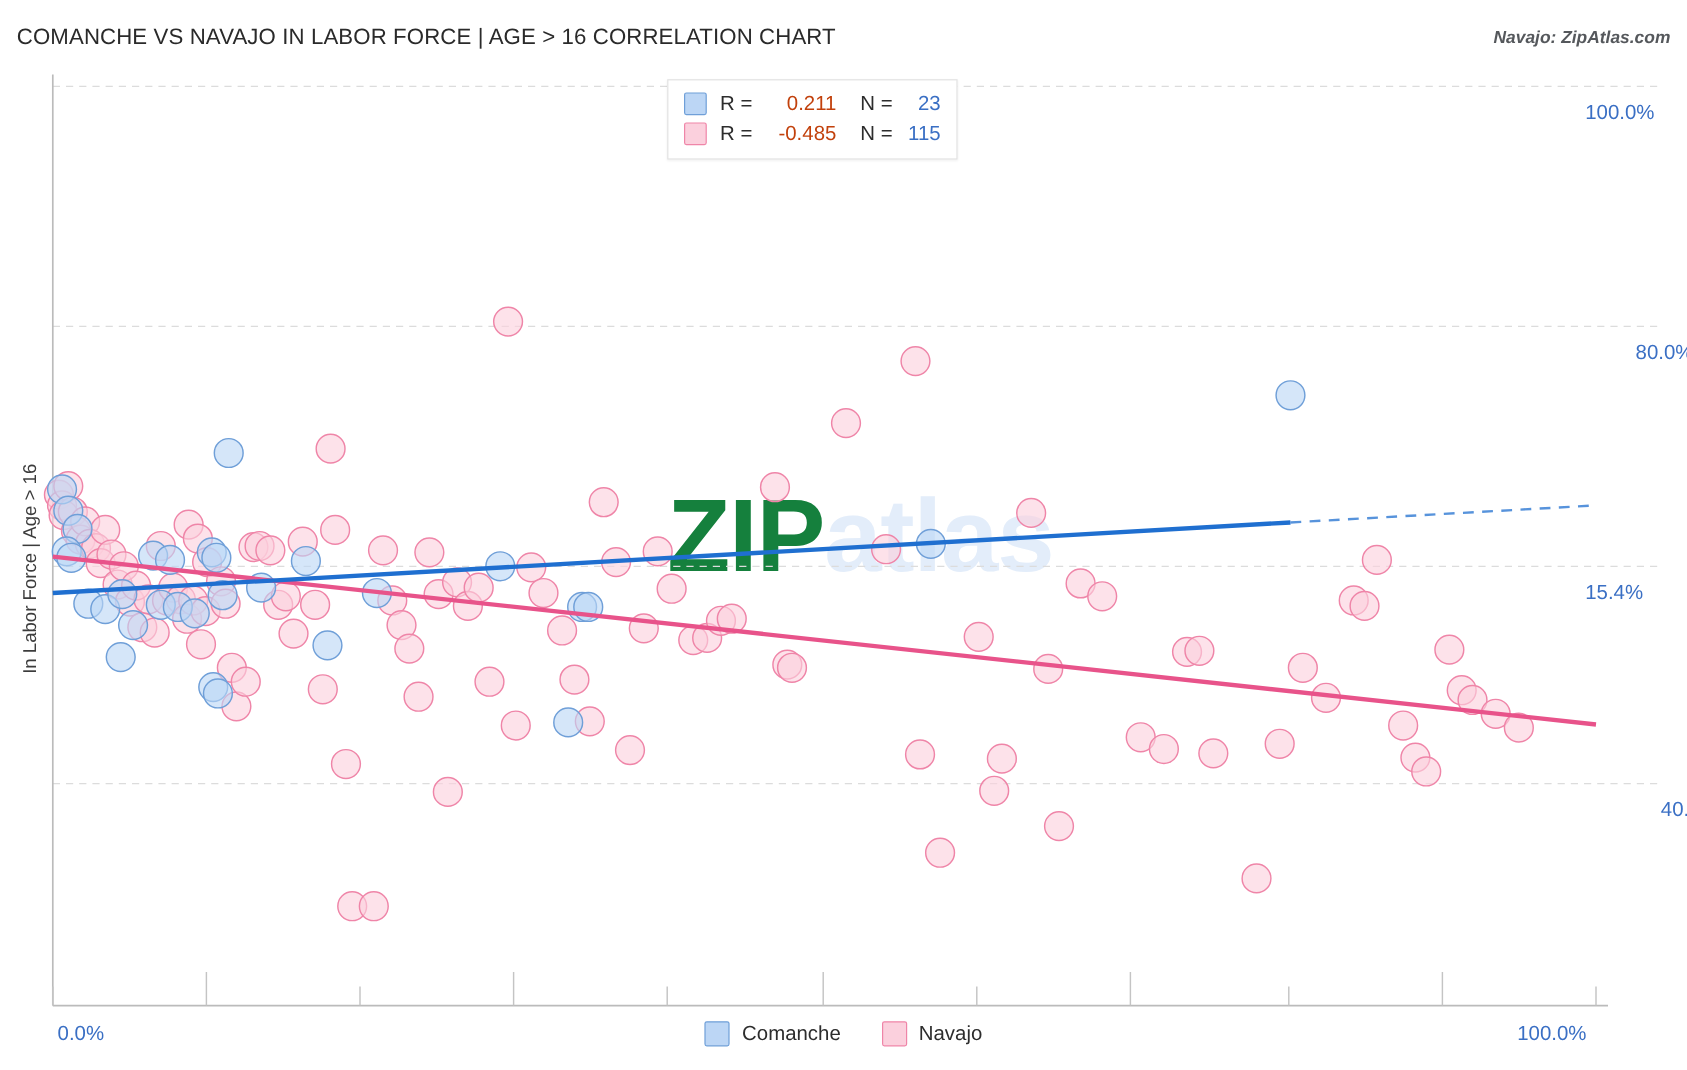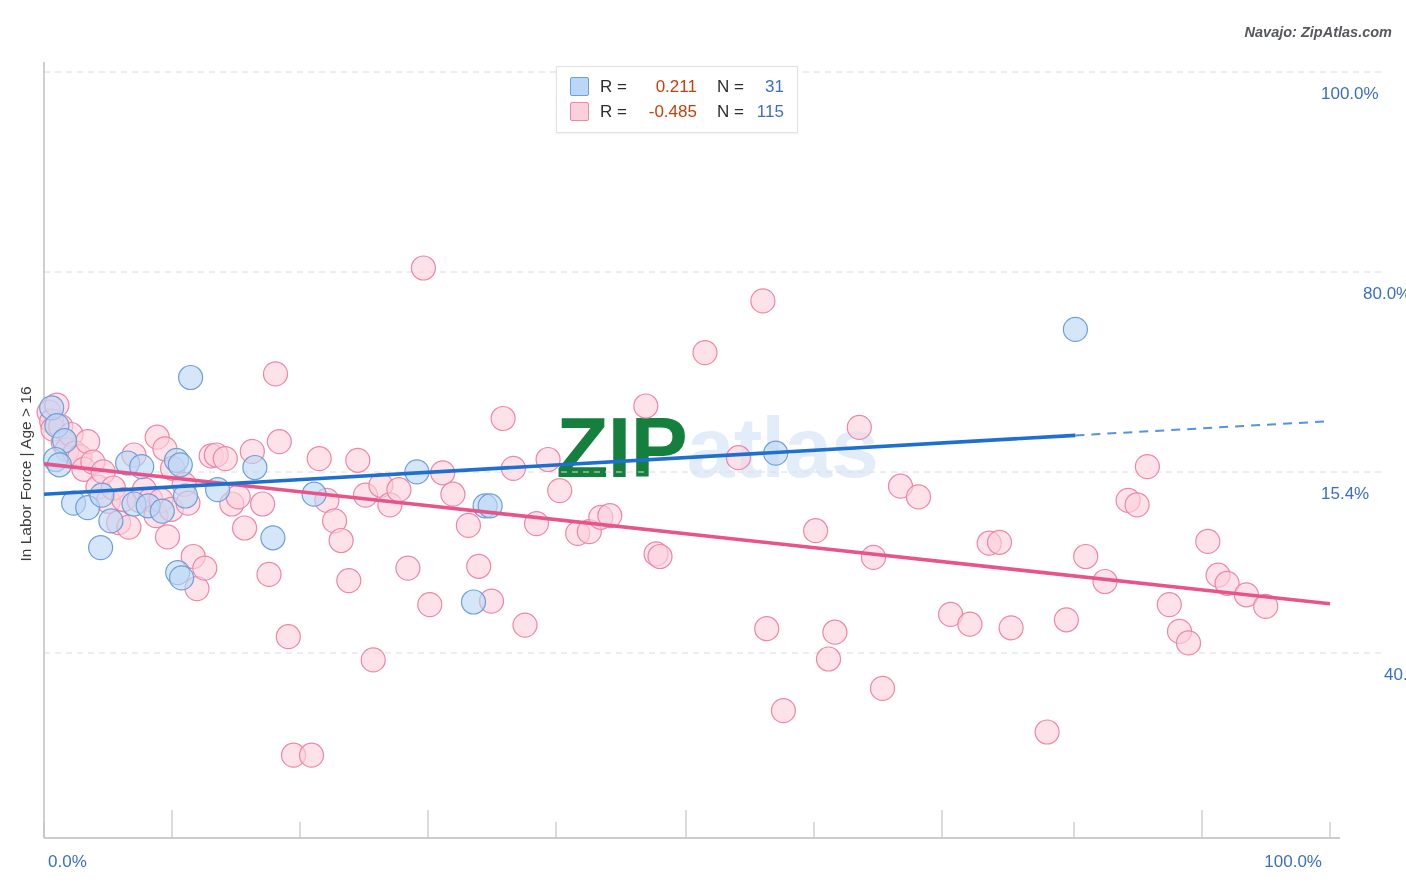--- a/index.html
+++ b/index.html
@@ -126,20 +126,21 @@
     user-select: none;
   }
   #watermark .wm-zip { color: #15803d; }
   #watermark .wm-atlas { color: #e3edfa; }
 </style>
 </head>
 <body>
 
 <div id="page">
 
+  <div id="chart-title">COMANCHE VS NAVAJO IN LABOR FORCE | AGE &gt; 16 CORRELATION CHART</div>
   <div id="source-note">Navajo: ZipAtlas.com</div>
 
   <div id="watermark">
     <span class="wm-zip">ZIP</span><span class="wm-atlas">atlas</span>
   </div>
 
   <svg id="plot-svg" width="1406" height="892">
     <g id="gridlines">
         <line x1="44" x2="1382" y1="72" y2="72" stroke="#dcdcdc" stroke-width="1" stroke-dasharray="6,5"></line>
         <line x1="44" x2="1382" y1="272" y2="272" stroke="#dcdcdc" stroke-width="1" stroke-dasharray="6,5"></line>
@@ -332,25 +333,35 @@
       <div class="xlabel" style="top: 852px; left: 48px;">0.0%</div>
       <div class="xlabel" style="top: 852px; left: 1322px; transform: translateX(-100%);">100.0%</div>
     </div>
 
   <div id="stats-box">
     <div class="stat-row">
       <span class="swatch blue"></span>
       <span class="stat-key">R =</span>
       <span class="stat-val">0.211</span>
       <span class="stat-nkey">N =</span>
-      <span class="stat-nval">31</span>
+      <span class="stat-nval">23</span>
     </div>
     <div class="stat-row">
       <span class="swatch pink"></span>
       <span class="stat-key">R =</span>
       <span class="stat-val">-0.485</span>
       <span class="stat-nkey">N =</span>
       <span class="stat-nval">115</span>
     </div>
   </div>
 
+  <div id="bottom-legend">
+    <div class="legend-entry">
+      <span class="legend-sq blue"></span>
+      <span class="legend-text">Comanche</span>
+    </div>
+    <div class="legend-entry">
+      <span class="legend-sq pink"></span>
+      <span class="legend-text">Navajo</span>
+    </div>
+  </div>
 
 </div>
 
 </body></html>

